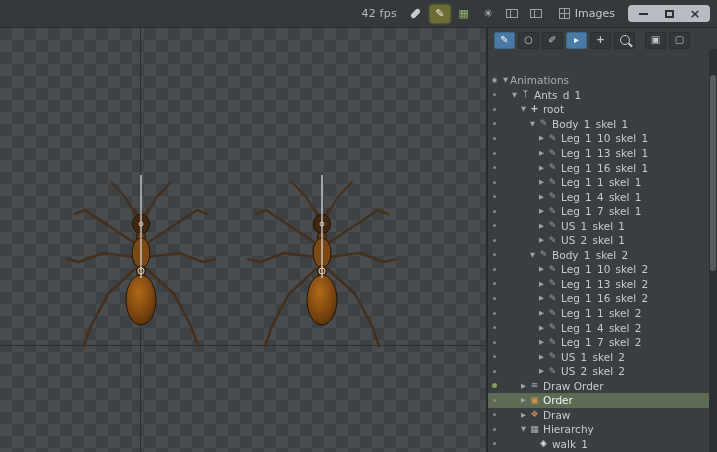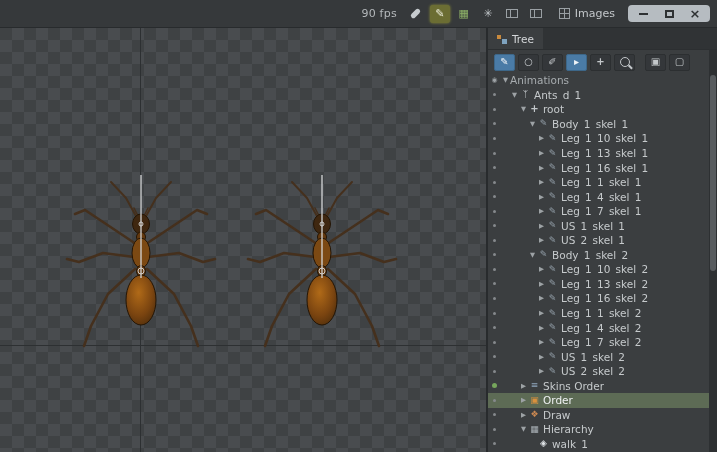--- a/index.html
+++ b/index.html
@@ -80,21 +80,21 @@
   .lbl{overflow:hidden;text-overflow:clip}
   
   .sb{position:absolute;right:0;top:21px;bottom:0;width:8px;background:#2d3032}
   .sb-thumb{position:absolute;left:1px;right:1px;top:26px;height:196px;background:#585c5f;border-radius:3px}
 </style>
 </head>
 <body>
 
 <div class="topbar">
   <div class="flex-spacer"></div>
-  <span class="fps">90 fps</span>
+  <span class="fps">42 fps</span>
   <div class="top-tools" id="top-tools">
       <div class="tool-btn">
         <span class="shape-bone"></span>
       </div>
       <div class="tool-btn active">
         <span style="color: rgb(233, 234, 216);">✎</span>
       </div>
       <div class="tool-btn">
         <span style="color: rgb(143, 179, 104);">▦</span>
       </div>
@@ -158,26 +158,20 @@
       </g>
     </defs>
     <use href="#ant" transform="translate(141,242)"></use>
     <use href="#ant" transform="translate(322,242)"></use>
   </svg>
 </div>
 
 <div class="splitter"></div>
 
 <div class="panel">
-  <div class="tabbar">
-    <div class="tab">
-      <span class="tab-icon"></span>
-      <span>Tree</span>
-    </div>
-  </div>
   <div class="tree-toolbar" id="tree-toolbar">
       <div class="tb-btn active">
         <span>✎</span>
       </div>
       <div class="tb-btn">
         <span>○</span>
       </div>
       <div class="tb-btn">
         <span>✐</span>
       </div>
@@ -364,21 +358,21 @@
         <span class="arrow" style="margin-left: 36px;">▶</span>
         <span class="ricon" style="color: rgb(149, 161, 171);">✎</span>
         <span class="lbl">US_2_skel_2_</span>
       </div>
       <div class="row">
         <span class="gutter">
           <span class="dot green"></span>
         </span>
         <span class="arrow" style="margin-left: 18px;">▶</span>
         <span class="ricon" style="color: rgb(143, 166, 189);">≡</span>
-        <span class="lbl">Skins Order</span>
+        <span class="lbl">Draw Order</span>
       </div>
       <div class="row selected">
         <span class="gutter">
           <span class="dot"></span>
         </span>
         <span class="arrow" style="margin-left: 18px;">▶</span>
         <span class="ricon" style="color: rgb(216, 145, 62);">▣</span>
         <span class="lbl">Order</span>
       </div>
       <div class="row">

